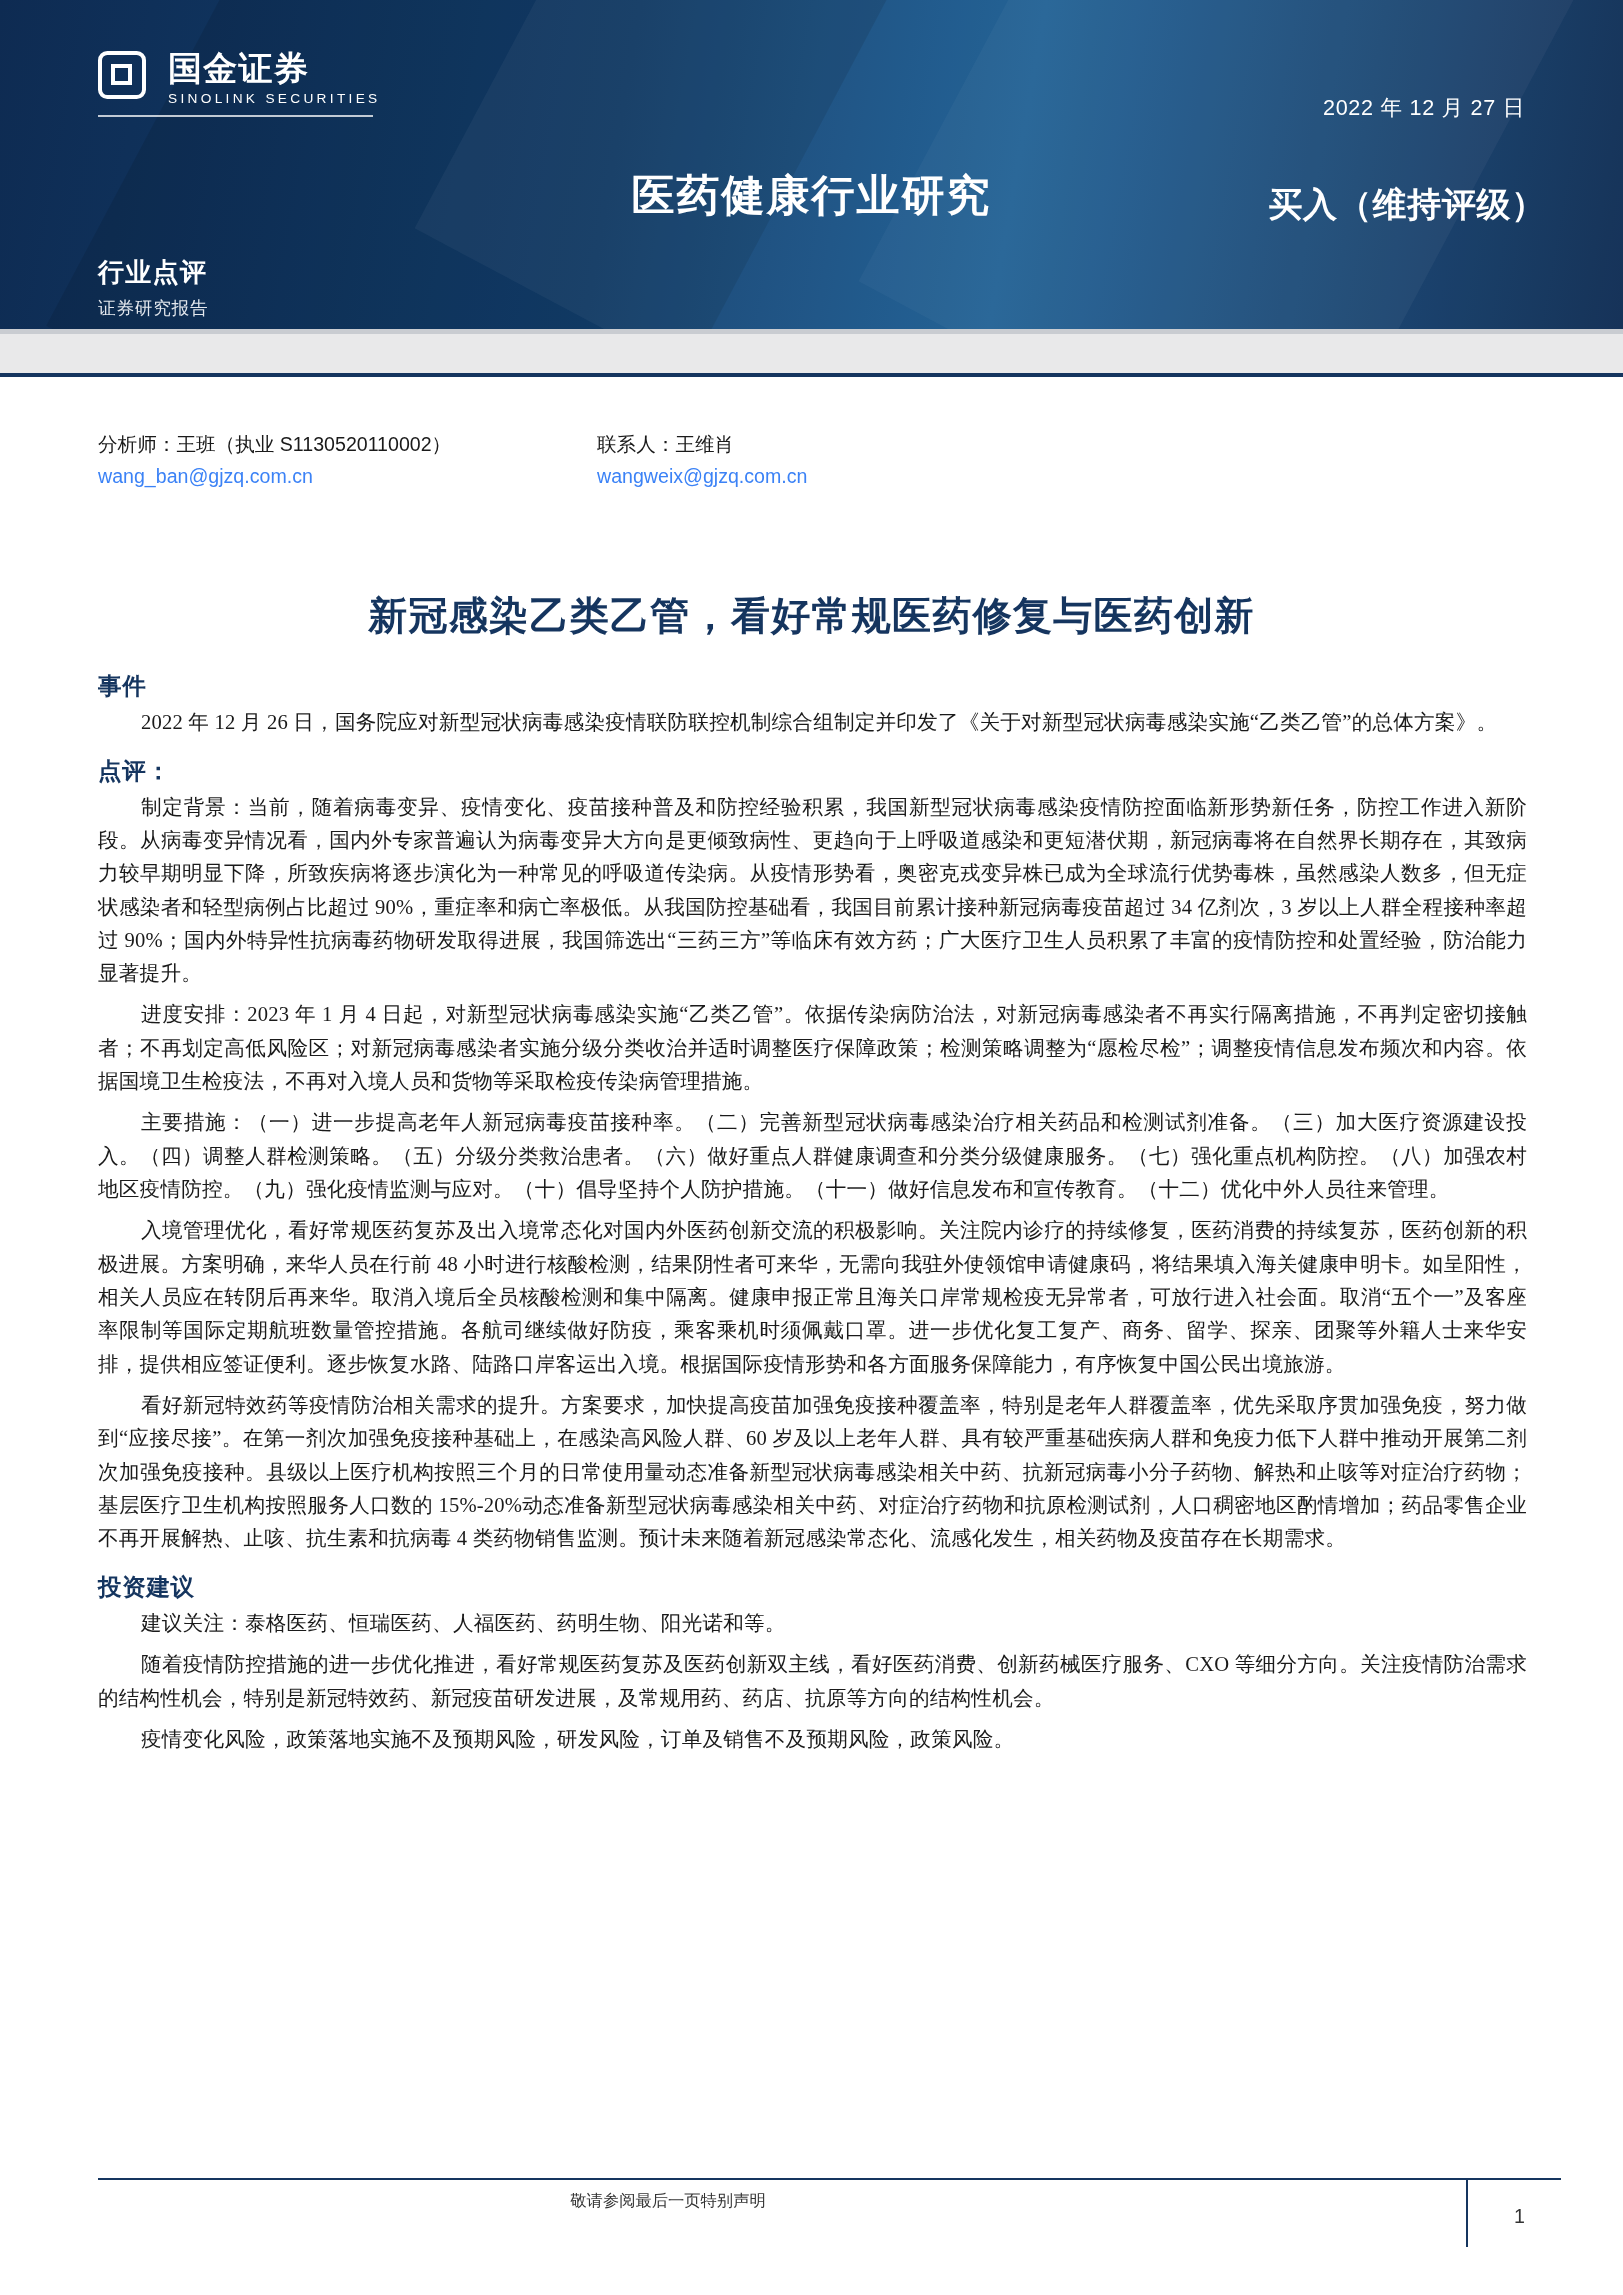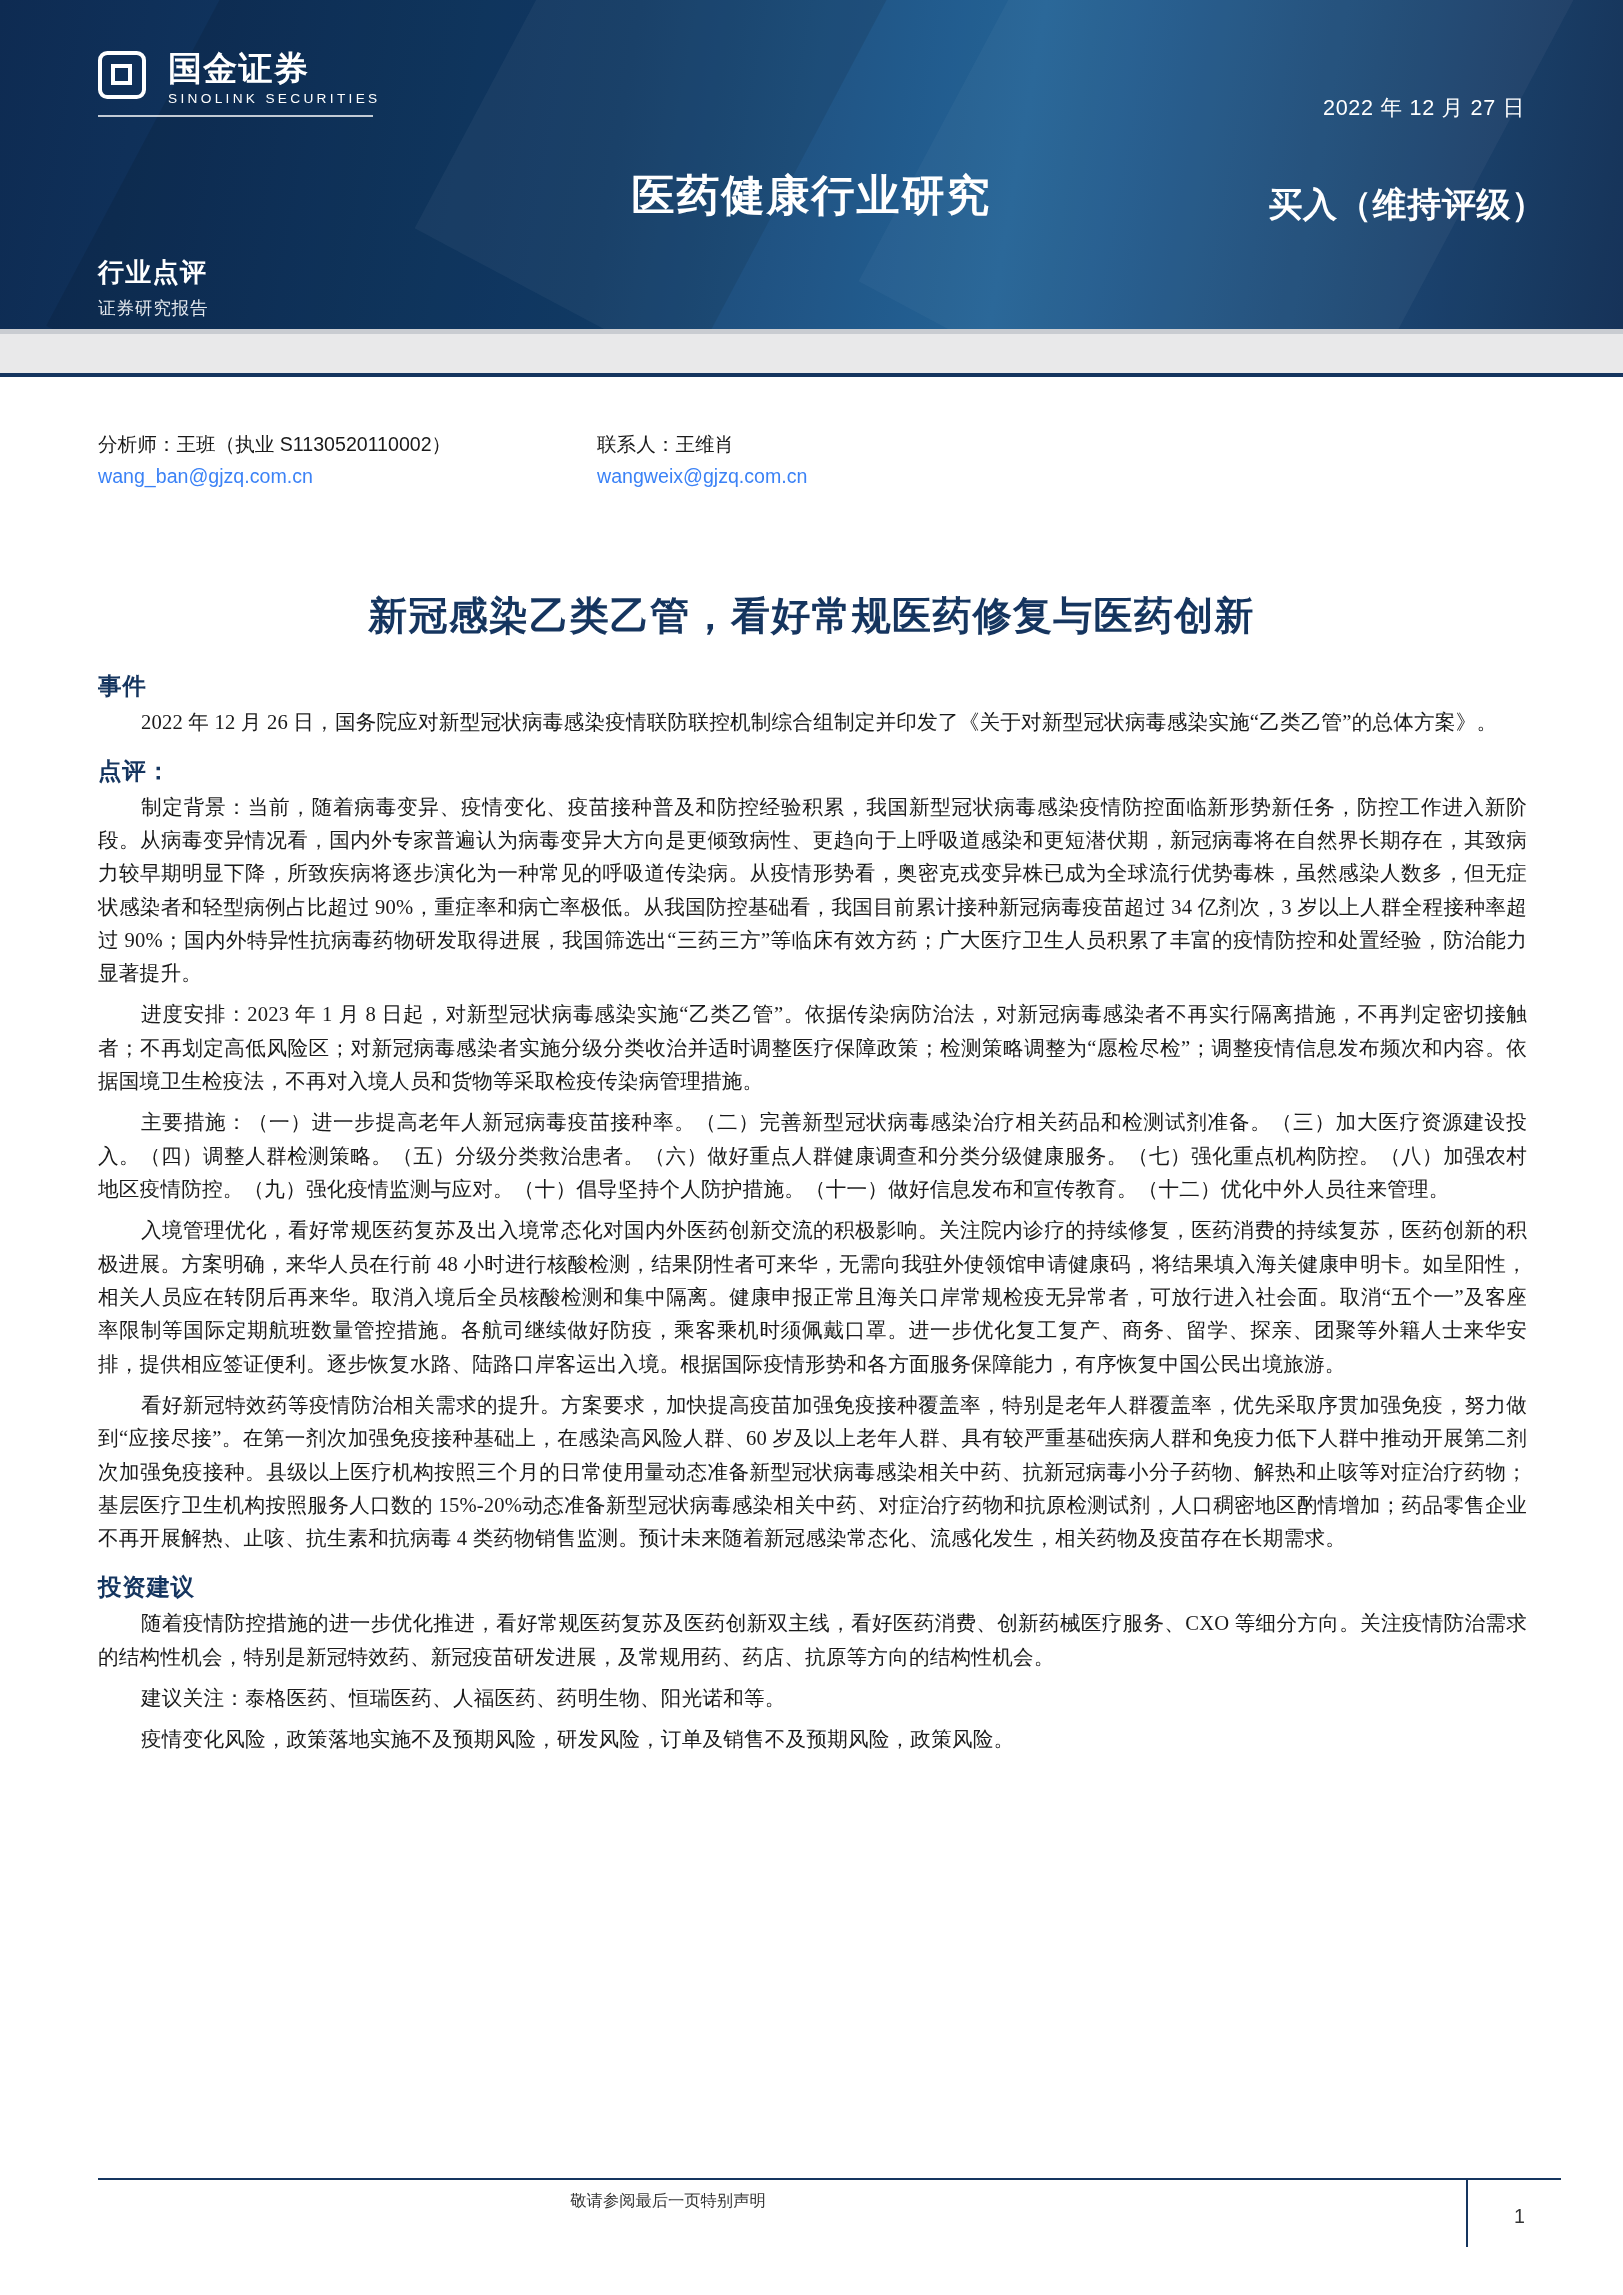--- a/index.html
+++ b/index.html
@@ -283,28 +283,28 @@
 
 <div class="doc-title">新冠感染乙类乙管，看好常规医药修复与医药创新</div>
 
 <div class="content">
 
   <div class="sec-head">事件</div>
   <p class="para">2022 年 12 月 26 日，国务院应对新型冠状病毒感染疫情联防联控机制综合组制定并印发了《关于对新型冠状病毒感染实施“乙类乙管”的总体方案》。</p>
 
   <div class="sec-head">点评：</div>
   <p class="para">制定背景：当前，随着病毒变异、疫情变化、疫苗接种普及和防控经验积累，我国新型冠状病毒感染疫情防控面临新形势新任务，防控工作进入新阶段。从病毒变异情况看，国内外专家普遍认为病毒变异大方向是更倾致病性、更趋向于上呼吸道感染和更短潜伏期，新冠病毒将在自然界长期存在，其致病力较早期明显下降，所致疾病将逐步演化为一种常见的呼吸道传染病。从疫情形势看，奥密克戎变异株已成为全球流行优势毒株，虽然感染人数多，但无症状感染者和轻型病例占比超过 90%，重症率和病亡率极低。从我国防控基础看，我国目前累计接种新冠病毒疫苗超过 34 亿剂次，3 岁以上人群全程接种率超过 90%；国内外特异性抗病毒药物研发取得进展，我国筛选出“三药三方”等临床有效方药；广大医疗卫生人员积累了丰富的疫情防控和处置经验，防治能力显著提升。</p>
-  <p class="para">进度安排：2023 年 1 月 8 日起，对新型冠状病毒感染实施“乙类乙管”。依据传染病防治法，对新冠病毒感染者不再实行隔离措施，不再判定密切接触者；不再划定高低风险区；对新冠病毒感染者实施分级分类收治并适时调整医疗保障政策；检测策略调整为“愿检尽检”；调整疫情信息发布频次和内容。依据国境卫生检疫法，不再对入境人员和货物等采取检疫传染病管理措施。</p>
+  <p class="para">进度安排：2023 年 1 月 4 日起，对新型冠状病毒感染实施“乙类乙管”。依据传染病防治法，对新冠病毒感染者不再实行隔离措施，不再判定密切接触者；不再划定高低风险区；对新冠病毒感染者实施分级分类收治并适时调整医疗保障政策；检测策略调整为“愿检尽检”；调整疫情信息发布频次和内容。依据国境卫生检疫法，不再对入境人员和货物等采取检疫传染病管理措施。</p>
   <p class="para">主要措施：（一）进一步提高老年人新冠病毒疫苗接种率。（二）完善新型冠状病毒感染治疗相关药品和检测试剂准备。（三）加大医疗资源建设投入。（四）调整人群检测策略。（五）分级分类救治患者。（六）做好重点人群健康调查和分类分级健康服务。（七）强化重点机构防控。（八）加强农村地区疫情防控。（九）强化疫情监测与应对。（十）倡导坚持个人防护措施。（十一）做好信息发布和宣传教育。（十二）优化中外人员往来管理。</p>
   <p class="para">入境管理优化，看好常规医药复苏及出入境常态化对国内外医药创新交流的积极影响。关注院内诊疗的持续修复，医药消费的持续复苏，医药创新的积极进展。方案明确，来华人员在行前 48 小时进行核酸检测，结果阴性者可来华，无需向我驻外使领馆申请健康码，将结果填入海关健康申明卡。如呈阳性，相关人员应在转阴后再来华。取消入境后全员核酸检测和集中隔离。健康申报正常且海关口岸常规检疫无异常者，可放行进入社会面。取消“五个一”及客座率限制等国际定期航班数量管控措施。各航司继续做好防疫，乘客乘机时须佩戴口罩。进一步优化复工复产、商务、留学、探亲、团聚等外籍人士来华安排，提供相应签证便利。逐步恢复水路、陆路口岸客运出入境。根据国际疫情形势和各方面服务保障能力，有序恢复中国公民出境旅游。</p>
   <p class="para">看好新冠特效药等疫情防治相关需求的提升。方案要求，加快提高疫苗加强免疫接种覆盖率，特别是老年人群覆盖率，优先采取序贯加强免疫，努力做到“应接尽接”。在第一剂次加强免疫接种基础上，在感染高风险人群、60 岁及以上老年人群、具有较严重基础疾病人群和免疫力低下人群中推动开展第二剂次加强免疫接种。县级以上医疗机构按照三个月的日常使用量动态准备新型冠状病毒感染相关中药、抗新冠病毒小分子药物、解热和止咳等对症治疗药物；基层医疗卫生机构按照服务人口数的 15%-20%动态准备新型冠状病毒感染相关中药、对症治疗药物和抗原检测试剂，人口稠密地区酌情增加；药品零售企业不再开展解热、止咳、抗生素和抗病毒 4 类药物销售监测。预计未来随着新冠感染常态化、流感化发生，相关药物及疫苗存在长期需求。</p>
 
   <div class="sec-head">投资建议</div>
+  <p class="para">建议关注：泰格医药、恒瑞医药、人福医药、药明生物、阳光诺和等。</p>
   <p class="para">随着疫情防控措施的进一步优化推进，看好常规医药复苏及医药创新双主线，看好医药消费、创新药械医疗服务、CXO 等细分方向。关注疫情防治需求的结构性机会，特别是新冠特效药、新冠疫苗研发进展，及常规用药、药店、抗原等方向的结构性机会。</p>
-  <p class="para">建议关注：泰格医药、恒瑞医药、人福医药、药明生物、阳光诺和等。</p>
 
   <p class="para">疫情变化风险，政策落地实施不及预期风险，研发风险，订单及销售不及预期风险，政策风险。</p>
 </div>
 
 <div class="footer-line"></div>
 <div class="footer-box"></div>
 <div class="footer-text">敬请参阅最后一页特别声明</div>
 <div class="footer-page">1</div>
 
 

